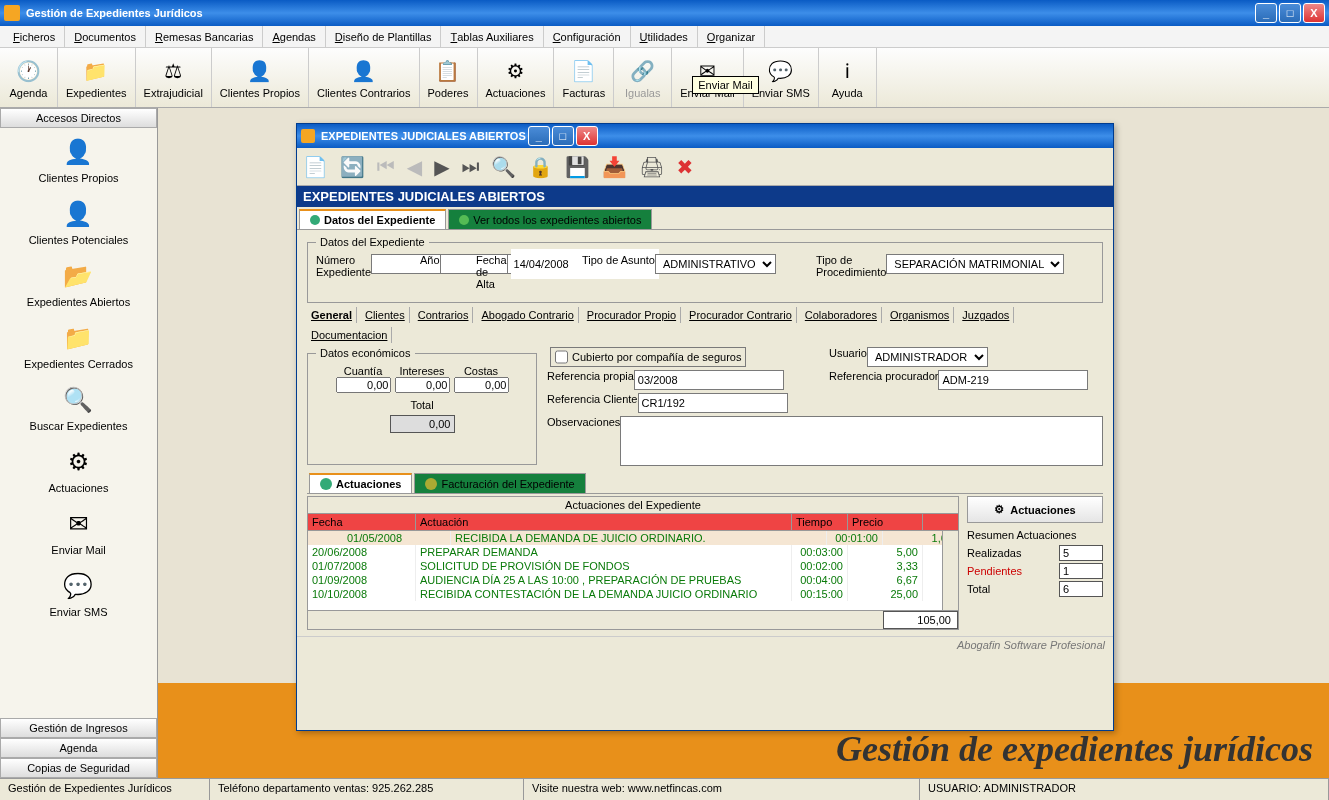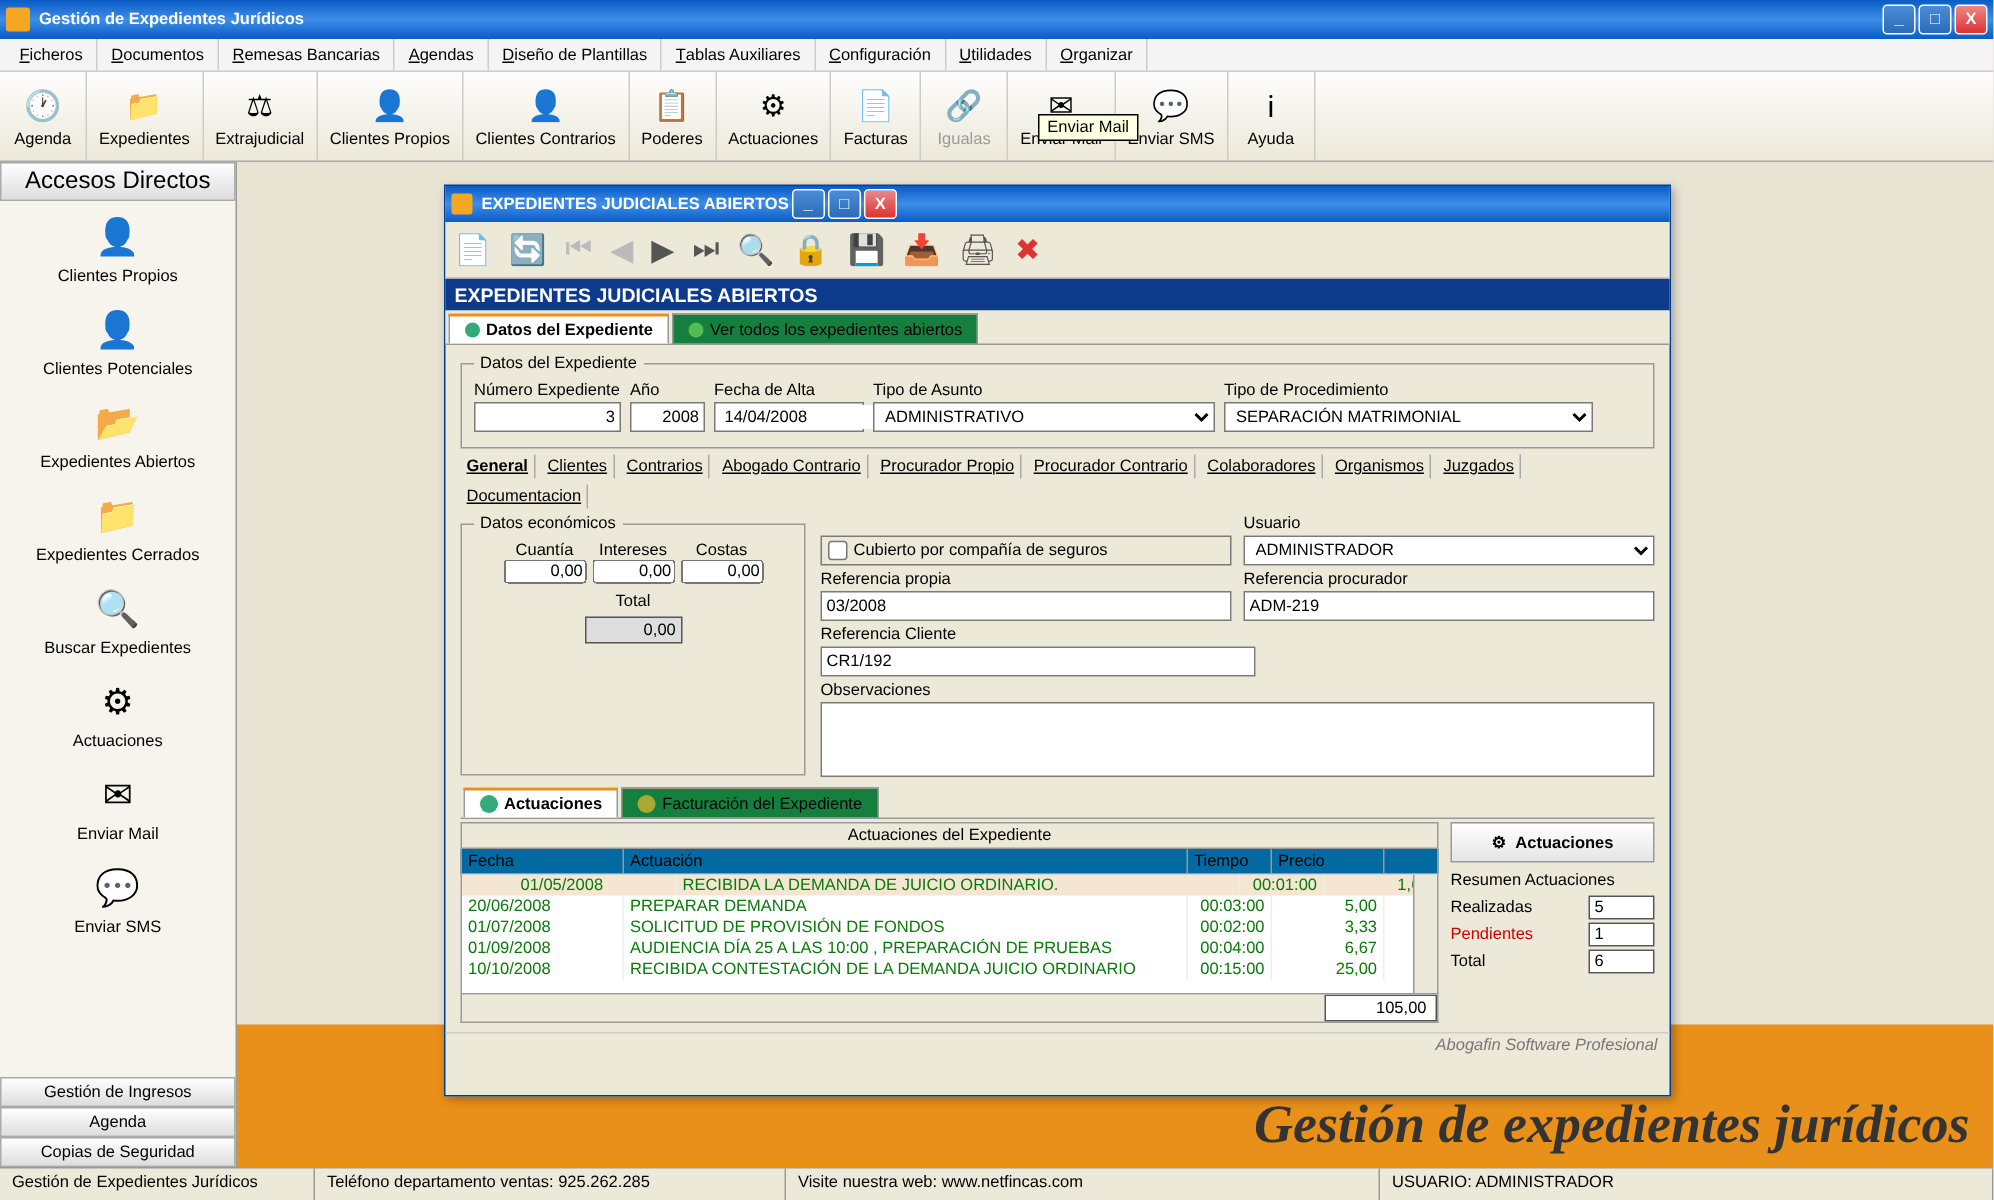--- a/index.html
+++ b/index.html
@@ -13,21 +13,21 @@
 .menubar { height:22px; background:#f4f4f4; border-bottom:1px solid #ccc; display:flex; align-items:stretch; padding-left:4px; }
 .menubar span { padding:0 9px; display:flex; align-items:center; border-right:1px solid #ccc; cursor:pointer; }
 .menubar span u { text-decoration:underline; }
 .toolbar { height:60px; background:linear-gradient(to bottom,#fdfdfd,#ece9d8); border-bottom:1px solid #aaa; display:flex; }
 .toolbtn { min-width:58px; padding:4px 8px; display:flex; flex-direction:column; align-items:center; justify-content:center; border-right:1px solid #ccc; cursor:pointer; position:relative; }
 .toolbtn.disabled { color:#999; }
 .toolbtn .ico { width:28px; height:28px; margin-bottom:2px; display:flex; align-items:center; justify-content:center; font-size:20px; }
 .tooltip { position:absolute; top:28px; left:20px; background:#ffffe1; border:1px solid #000; padding:2px 5px; font-size:11px; color:#000; white-space:nowrap; z-index:50; }
 .main { position:absolute; top:108px; left:0; right:0; bottom:22px; display:flex; }
 .sidebar { width:158px; background:#f6f4ec; border-right:1px solid #999; display:flex; flex-direction:column; }
-.sidehdr { background:linear-gradient(to bottom,#fff,#ddd); border:1px solid #aaa; text-align:center; padding:3px 0; font-size:16px; }
+.sidehdr { background:linear-gradient(to bottom,#fff,#ddd); border:1px solid #aaa; text-align:center; padding:3px 0; font-size:11px; }
 .sidebody { flex:1; overflow:hidden; display:flex; flex-direction:column; align-items:center; padding-top:8px; }
 .sideitem { text-align:center; margin-bottom:14px; cursor:pointer; }
 .sideitem .ico { width:32px; height:32px; margin:0 auto 4px auto; display:flex; align-items:center; justify-content:center; font-size:24px; }
 .sidefoot { }
 .sidefoot div { background:linear-gradient(to bottom,#fff,#ddd); border:1px solid #aaa; text-align:center; padding:3px 0; cursor:pointer; }
 .content { flex:1; background:#e8e3d3; position:relative; overflow:hidden; }
 .orangefoot { position:absolute; bottom:0; left:0; right:0; height:95px; background:#e8901a; }
 .orangefoot .bigtxt { position:absolute; right:16px; bottom:8px; font-size:36px; font-weight:bold; font-style:italic; color:#333; font-family:Georgia,serif; }
 .childwin { position:absolute; left:138px; top:15px; width:818px; height:608px; background:#ece9d8; border:1px solid #003c8f; box-shadow:2px 2px 6px rgba(0,0,0,0.3); display:flex; flex-direction:column; }
 .childtitle { height:24px; background:linear-gradient(to bottom,#0a5bc4,#3d8ee9,#0a5bc4); color:#fff; display:flex; align-items:center; padding:0 4px; font-weight:bold; }
@@ -36,46 +36,46 @@
 .childtool span { font-size:20px; cursor:pointer; color:#555; }
 .bluehdr { background:#0d3a8a; color:#fff; font-weight:bold; padding:3px 6px; font-size:13px; }
 .tabs1 { display:flex; border-bottom:1px solid #999; background:#ece9d8; padding-top:2px; }
 .tab { padding:3px 10px; border:1px solid #999; border-bottom:none; background:#15803d; margin-left:2px; cursor:pointer; display:flex; align-items:center; gap:4px; }
 .tab.active { background:#fff; font-weight:bold; border-top:2px solid #e8901a; }
 .tab .dot { width:10px; height:10px; border-radius:50%; }
 .formarea { padding:6px 10px; }
 fieldset { border:1px solid #999; padding:6px 8px 10px 8px; margin-bottom:4px; }
 legend { padding:0 4px; }
 .row { display:flex; gap:6px; }
-.fld { display:flex; flex-direction:column; }
+.fld { display:flex; flex-direction:row; }
 .fld label { margin-bottom:2px; }
 .fld input,.fld select,.fld .datebox { border:1px solid #7a7a7a; background:#fff; padding:2px 3px; font-size:11px; height:20px; }
 .fld select { height:20px; }
 .datebox { display:flex; align-items:center; }
-.datebox input { border:none; flex:1; height:16px; }
+.datebox input { border:none; flex:1; height:30px; }
 .datebox .cal { width:14px; height:14px; border:1px solid #555; font-size:8px; text-align:center; cursor:pointer; }
 .subtabs { display:flex; gap:4px; margin:4px 0; flex-wrap:wrap; }
 .subtabs span { text-decoration:underline; color:#000; cursor:pointer; padding:2px 4px; border-right:1px solid #aaa; }
 .subtabs span.active { font-weight:bold; }
 .midrow { display:flex; gap:10px; }
 .econ { width:230px; }
 .econ .row2 { display:flex; gap:4px; justify-content:center; }
 .econ .fld2 { text-align:center; }
 .econ .fld2 input { width:55px; text-align:right; }
 .totbox { width:65px; text-align:right; border:1px solid #555; background:#ddd; padding:2px 3px; margin-top:4px; }
 .rightcol { flex:1; }
 .rightcol .fld { margin-bottom:3px; }
 .rrow { display:flex; gap:8px; }
 .obs { width:100%; height:50px; border:1px solid #7a7a7a; background:#fff; resize:none; }
 .checkbox-line { border:1px solid #7a7a7a; padding:2px 4px; display:flex; align-items:center; gap:4px; height:20px; }
 .tabs2 { display:flex; border-bottom:1px solid #999; margin-top:4px; }
 .gridwrap { display:flex; gap:8px; margin-top:2px; }
 .gridpanel { flex:1; }
 .gridtitle { background:#ece9d8; border:1px solid #999; text-align:center; padding:2px; }
-.gridhead { display:flex; background:#0369a1; border:1px solid #999; border-top:none;align-items:flex-end; }
+.gridhead { display:flex; background:#ef4444; border:1px solid #999; border-top:none;align-items:flex-end; }
 .gridhead div { border-right:1px solid #999; padding:2px 4px; }
 .gridbody { border:1px solid #999; border-top:none; height:80px; overflow:hidden; background:#fff; position:relative; }
 .gr { display:flex; color:#0a7a0a; }
 .gr.sel { background:#f5e6d3;justify-content:flex-end; }
 .gr div { padding:1px 4px; border-right:1px solid #eee; white-space:nowrap; overflow:hidden; }
 .gridfoot { display:flex; justify-content:flex-end; border:1px solid #999; border-top:none; }
 .gridfoot div { border:1px solid #555; padding:2px 6px; text-align:right; width:75px; background:#fff; }
 .scrolly { position:absolute; right:0; top:0; bottom:0; width:16px; background:#ece9d8; border-left:1px solid #999; }
 .actpanel { width:136px; }
 .actbtn { border:1px solid #999; background:linear-gradient(to bottom,#fff,#e5e5e5); padding:6px; text-align:center; font-weight:bold; cursor:pointer; display:flex; align-items:center; justify-content:center; gap:6px; }

